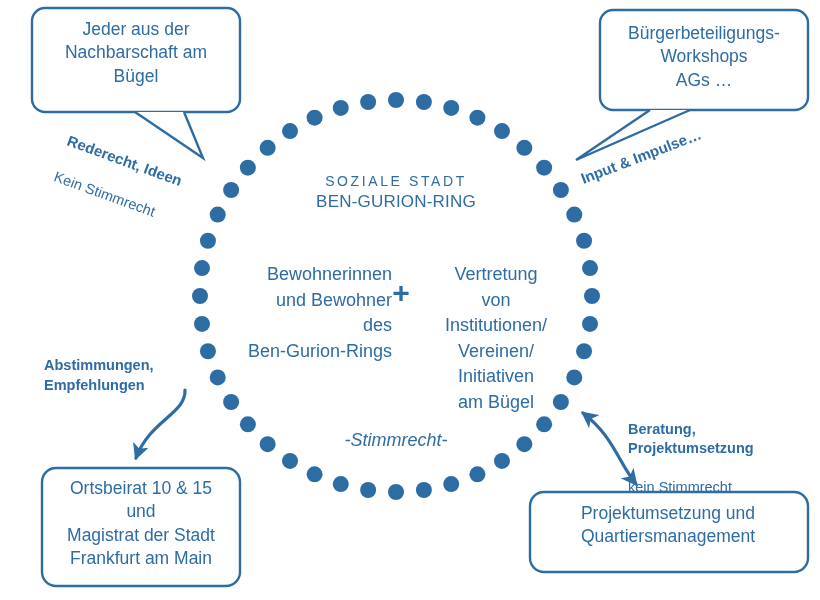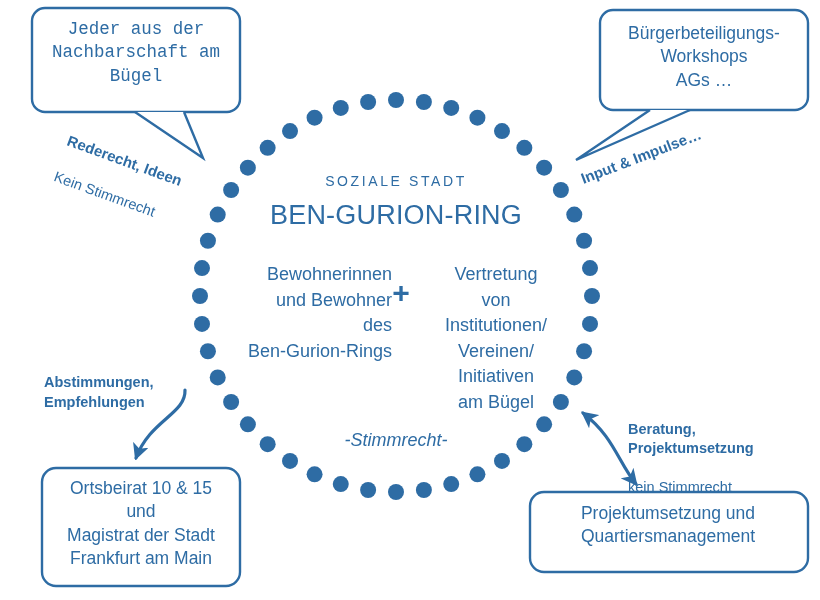--- a/index.html
+++ b/index.html
@@ -31,21 +31,21 @@
     line-height: 1.22;
     text-align: center;
     white-space: pre-line;
   }
 
   
   .bubble-text {
     font-size: 17.5px;
     line-height: 1.33;
   }
-  #bubble-tl-text { left: 40px; top: 18px; width: 192px; font-family: Liberation Mono, monospace; }
+  #bubble-tl-text { left: 40px; top: 18px; width: 192px; }
   #bubble-tr-text { left: 606px; top: 22px; width: 196px; }
 
   
   .box-text {
     font-size: 17.5px;
     line-height: 1.33;
   }
   #box-bl-text { left: 46px; top: 477px; width: 190px; }
   #box-br-text { left: 534px; top: 502px; width: 268px; }
 
@@ -62,23 +62,23 @@
   #center-sub1 {
     left: 236px;
     top: 174px;
     width: 320px;
     font-size: 14px;
     letter-spacing: 2.6px;
     line-height: 1.1;
   }
   #center-sub2 {
     left: 236px;
-    top: 201px;
+    top: 193px;
     width: 320px;
-    font-size: 27px;
+    font-size: 17px;
     letter-spacing: 0.2px;
     line-height: 1.1;
   }
   #col-left {
     left: 206px;
     top: 262px;
     width: 186px;
     font-size: 18px;
     line-height: 1.42;
     text-align: right;
@@ -134,21 +134,21 @@
     font-size: 15px;
     font-weight: bold;
     transform: rotate(-21deg);
     transform-origin: 0 0;
     text-align: left;
   }
 
   
   #lbl-abstimmungen {
     left: 44px;
-    top: 373px;
+    top: 356px;
     width: 160px;
     font-size: 14.5px;
     font-weight: bold;
     line-height: 1.35;
     text-align: left;
   }
   #lbl-beratung {
     left: 628px;
     top: 400px;
     width: 170px;

